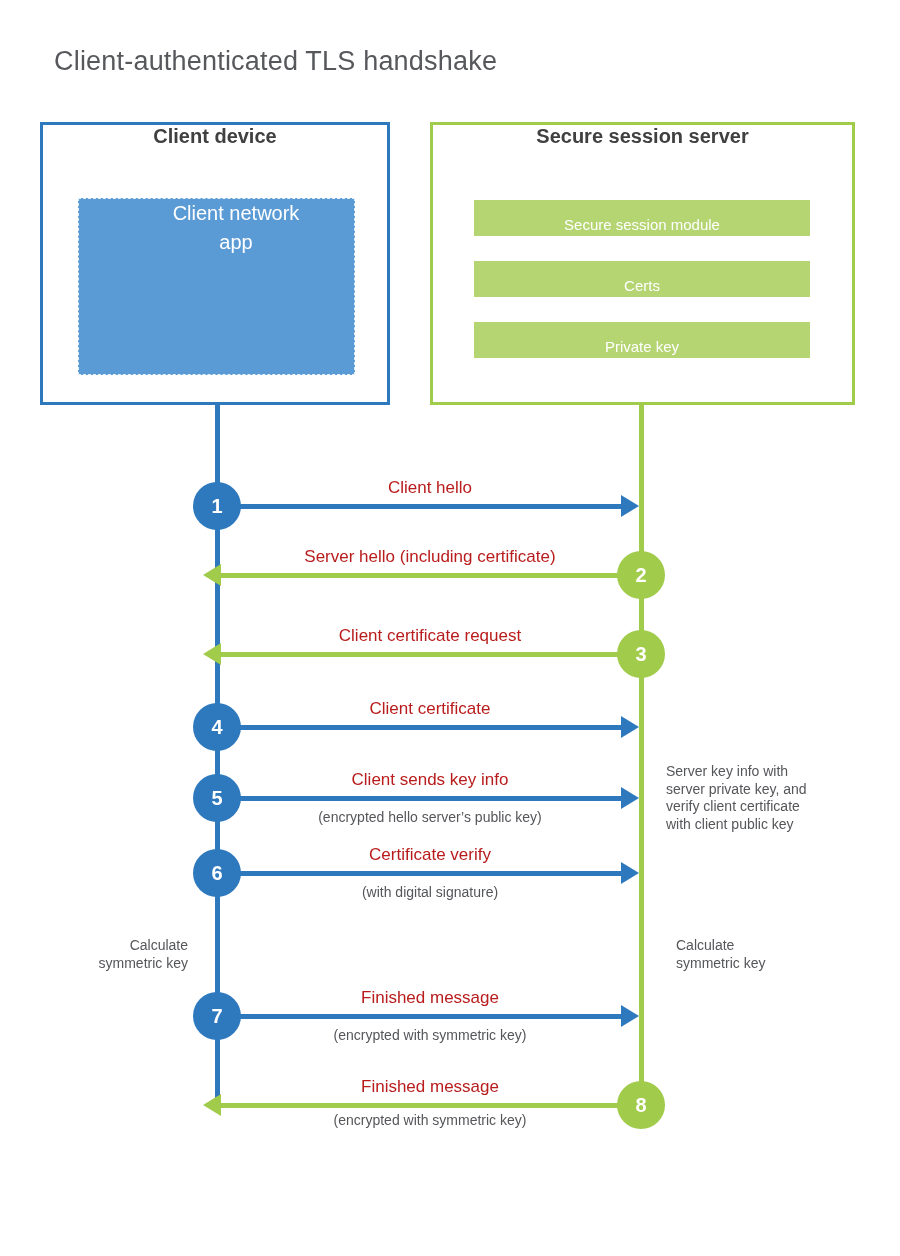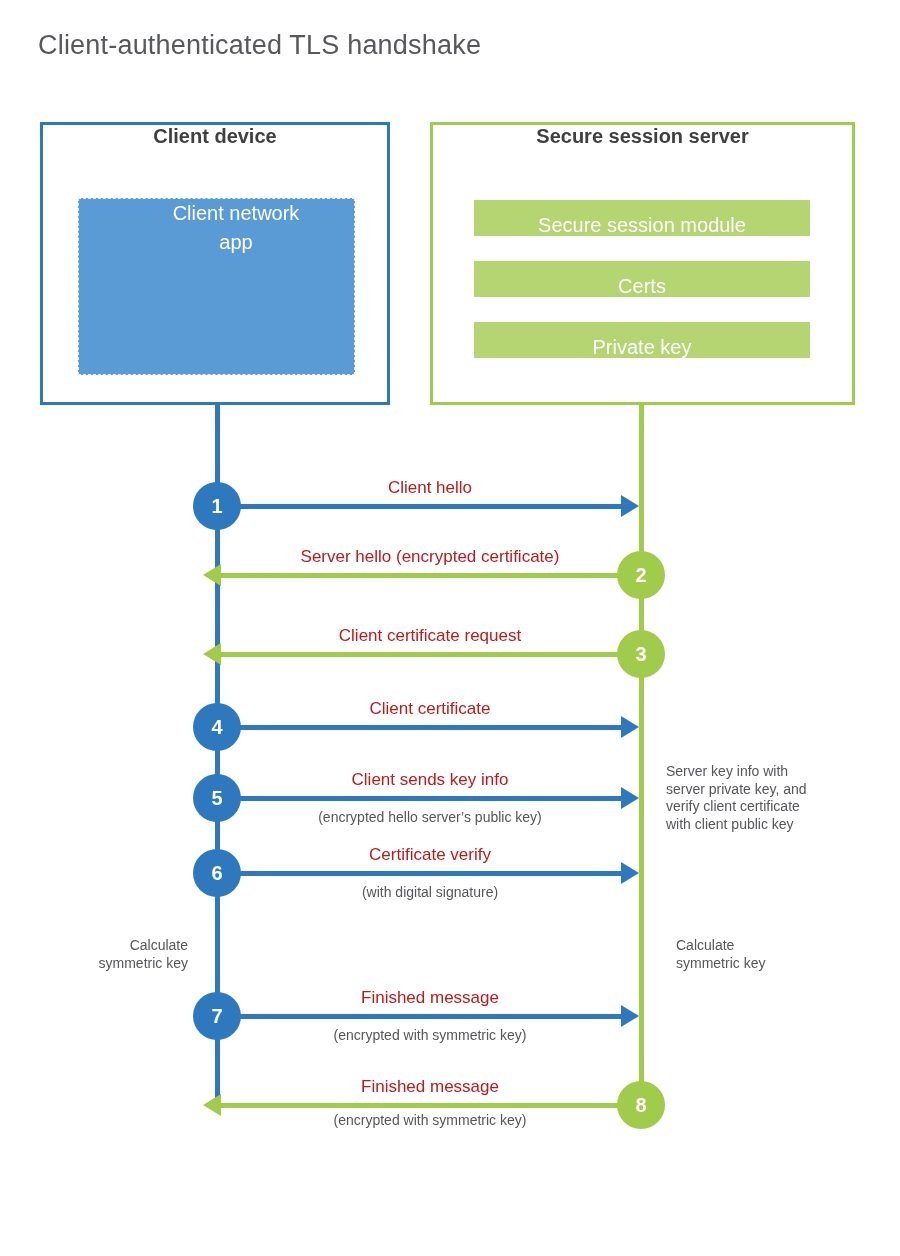--- a/index.html
+++ b/index.html
@@ -1,29 +1,29 @@
 <!DOCTYPE html>
 <html><head>
 <meta charset="utf-8">
 <style>
   html,body{margin:0;padding:0;background:#ffffff;}
   body{font-family:"Liberation Sans","DejaVu Sans",sans-serif;}
   .canvas{position:relative;width:900px;height:1256px;background:#ffffff;overflow:hidden;}
 
-  .page-title{position:absolute;left:38px;top:30px;margin:0;font-size:27px;font-weight:400;color:#57585c;letter-spacing:.2px;}
+  .page-title{position:absolute;left:38px;top:30px;margin:16px;font-size:27px;font-weight:400;color:#57585c;letter-spacing:.2px;}
 
   .actor-box{position:absolute;top:122px;height:283px;box-sizing:border-box;background:#ffffff;}
   .actor-box.client{left:40px;width:350px;border:3px solid #2e79be;}
   .actor-box.server{left:430px;width:425px;border:3px solid #a1cb4a;}
   .actor-title{text-align:center;font-size:20px;font-weight:700;color:#404040;}
 
   .app-box{position:absolute;left:78px;top:198px;width:277px;height:177px;box-sizing:border-box;background:#5b9bd5;border:1px dashed rgba(255,255,255,.85);display:flex;align-items:flex-start;justify-content:center;padding-left:39px;}
   .app-label{color:#ffffff;font-size:20px;line-height:29px;text-align:center;}
 
-  .bar{position:absolute;left:474px;width:336px;height:36px;background:#b5d573;color:#ffffff;font-size:20px;line-height:50px;text-align:center;}
+  .bar{position:absolute;left:474px;width:336px;height:36px;background:#b5d573;color:#ffffff;font-size:15px;line-height:50px;text-align:center;}
 
   .lifeline{position:absolute;width:5px;}
   .blue-bg{background:#2e79be;}
   .green-bg{background:#a1cb4a;}
 
   .arrow-line{position:absolute;height:5px;}
   .head-right{position:absolute;width:0;height:0;border-top:11px solid transparent;border-bottom:11px solid transparent;border-left:18px solid #2e79be;}
   .head-left{position:absolute;width:0;height:0;border-top:11px solid transparent;border-bottom:11px solid transparent;border-right:18px solid #a1cb4a;}
 
   .badge{position:absolute;width:48px;height:48px;border-radius:50%;color:#ffffff;font-size:20px;font-weight:700;line-height:48px;text-align:center;}
@@ -59,21 +59,21 @@
   <div class="lifeline blue-bg" style="left:215px;top:403px;height:704px"></div>
   <div class="lifeline green-bg" style="left:639px;top:403px;height:702px"></div>
 
   <div class="arrow-line blue-bg" style="left:217px;top:504px;width:404px"></div>
   <div class="head-right" style="left:621px;top:495px"></div>
   <div class="step-label" style="top:478px">Client hello</div>
   <div class="badge blue-bg" style="left:193px;top:482px">1</div>
 
   <div class="head-left" style="left:203px;top:564px"></div>
   <div class="arrow-line green-bg" style="left:221px;top:573px;width:420px"></div>
-  <div class="step-label" style="top:547px">Server hello (encrypted certificate)</div>
+  <div class="step-label" style="top:547px">Server hello (including certificate)</div>
   <div class="badge green-bg" style="left:617px;top:551px">2</div>
 
   <div class="head-left" style="left:203px;top:643px"></div>
   <div class="arrow-line green-bg" style="left:221px;top:652px;width:420px"></div>
   <div class="step-label" style="top:626px">Client certificate request</div>
   <div class="badge green-bg" style="left:617px;top:630px">3</div>
 
   <div class="arrow-line blue-bg" style="left:217px;top:725px;width:404px"></div>
   <div class="head-right" style="left:621px;top:716px"></div>
   <div class="step-label" style="top:699px">Client certificate</div>

